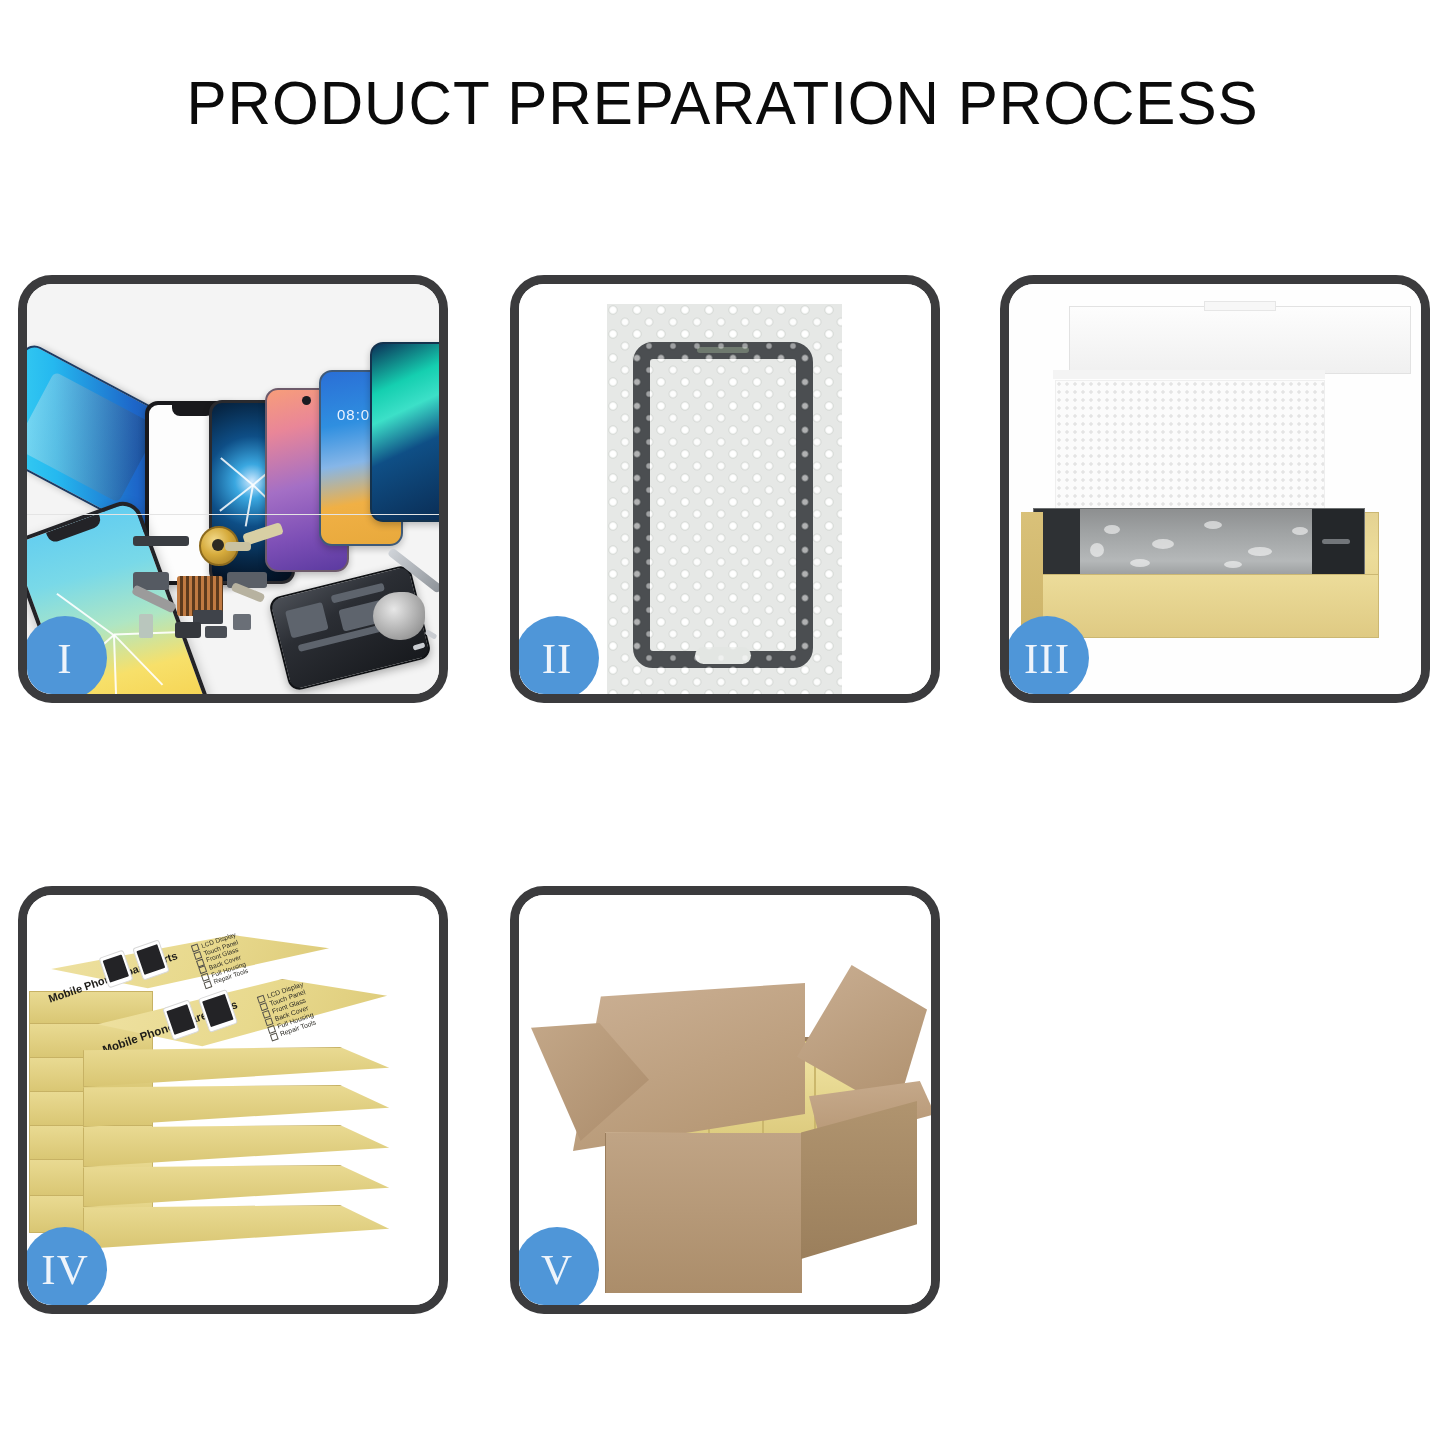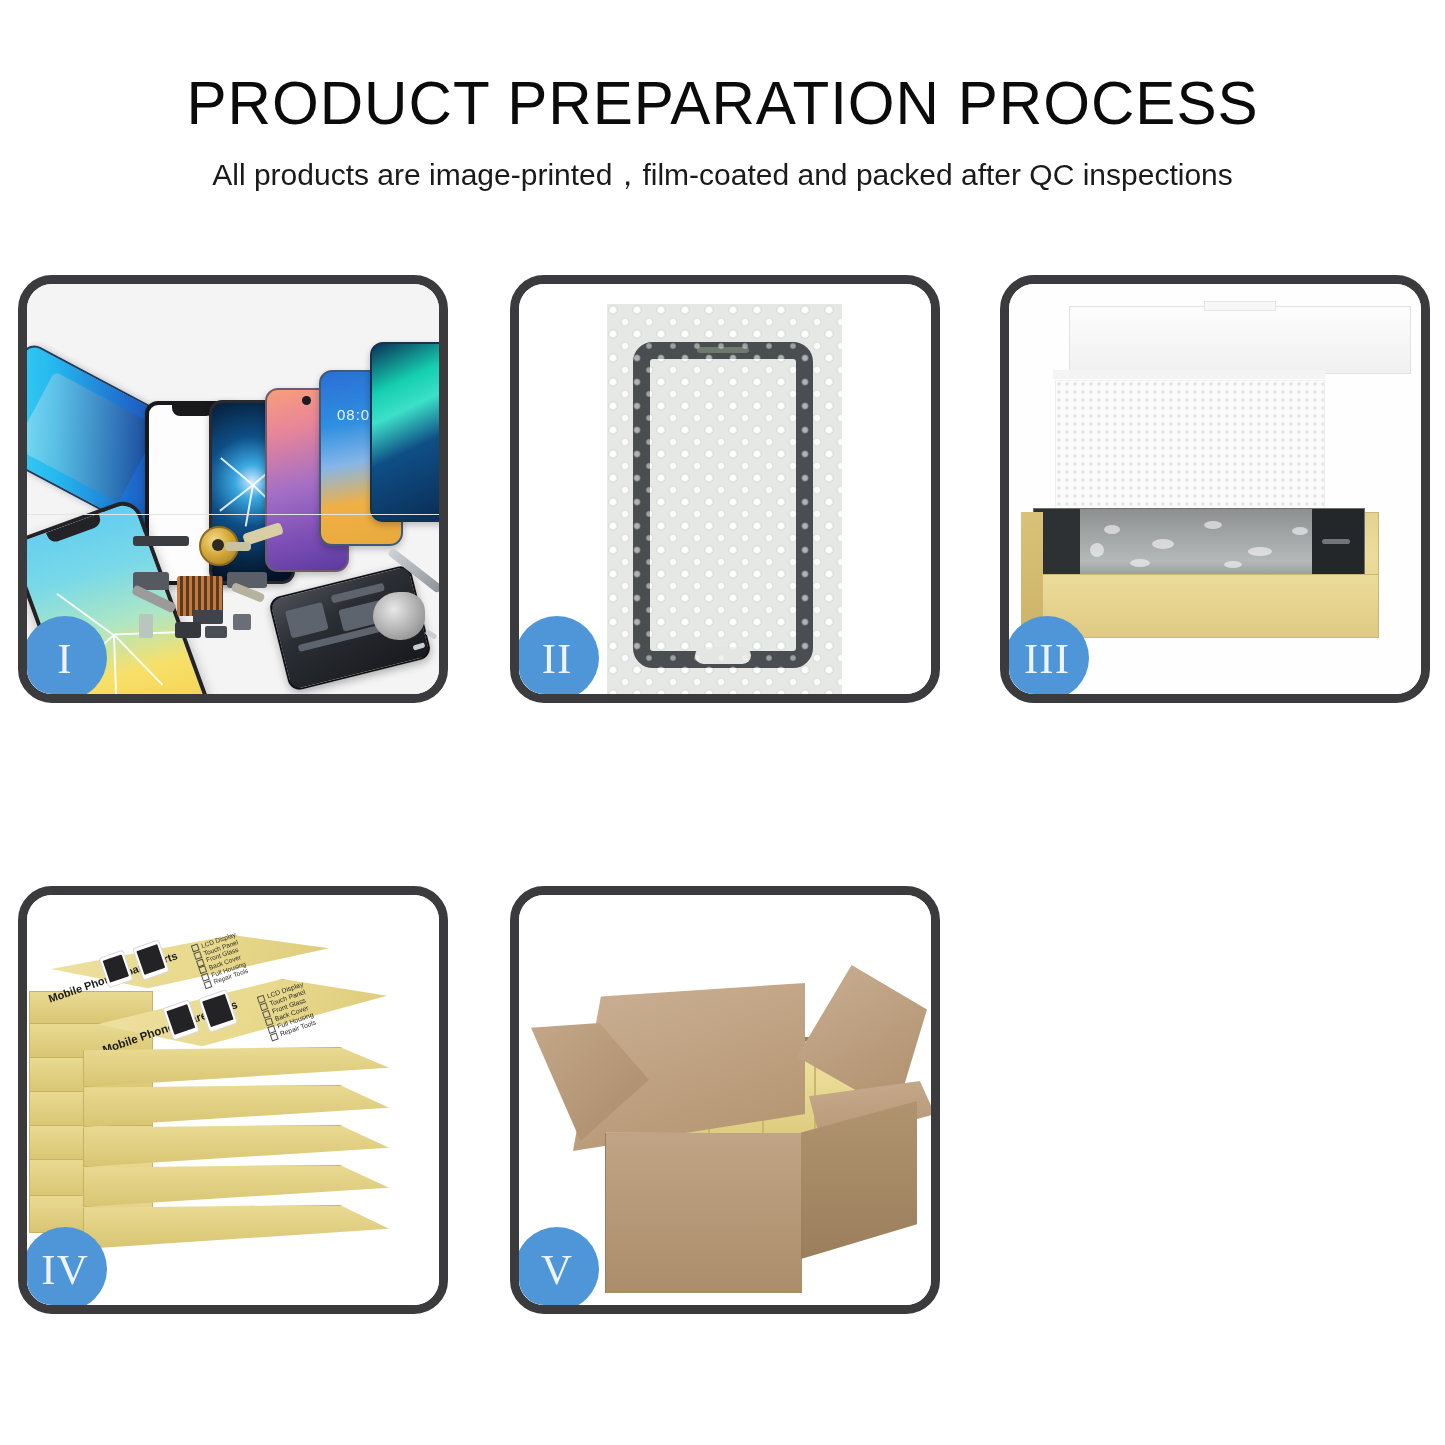--- a/index.html
+++ b/index.html
@@ -215,21 +215,20 @@
   .sc-side{position:absolute;left:230px;top:126px;width:162px;height:222px;
     background:linear-gradient(180deg,#a98b67,#94785a);
     clip-path:polygon(0% 0%,100% -30%,100% 66%,0% 100%);}
   .sc-tab{position:absolute;background:rgba(130,104,74,.35);}
 </style>
 </head>
 <body>
 
 <div class="header">
   <div class="title">PRODUCT PREPARATION PROCESS</div>
-  <div class="subtitle">All products are image-printed，film-coated and packed after QC inspections</div>
 </div>
 
 <div class="grid">
 
   <div class="panel p1">
     <div class="stage collage">
       <div class="ph ph-a"></div>
       <div class="ph ph-b"></div>
       <div class="ph ph-c">
         <span class="crack" style="transform:rotate(10deg)"></span>

